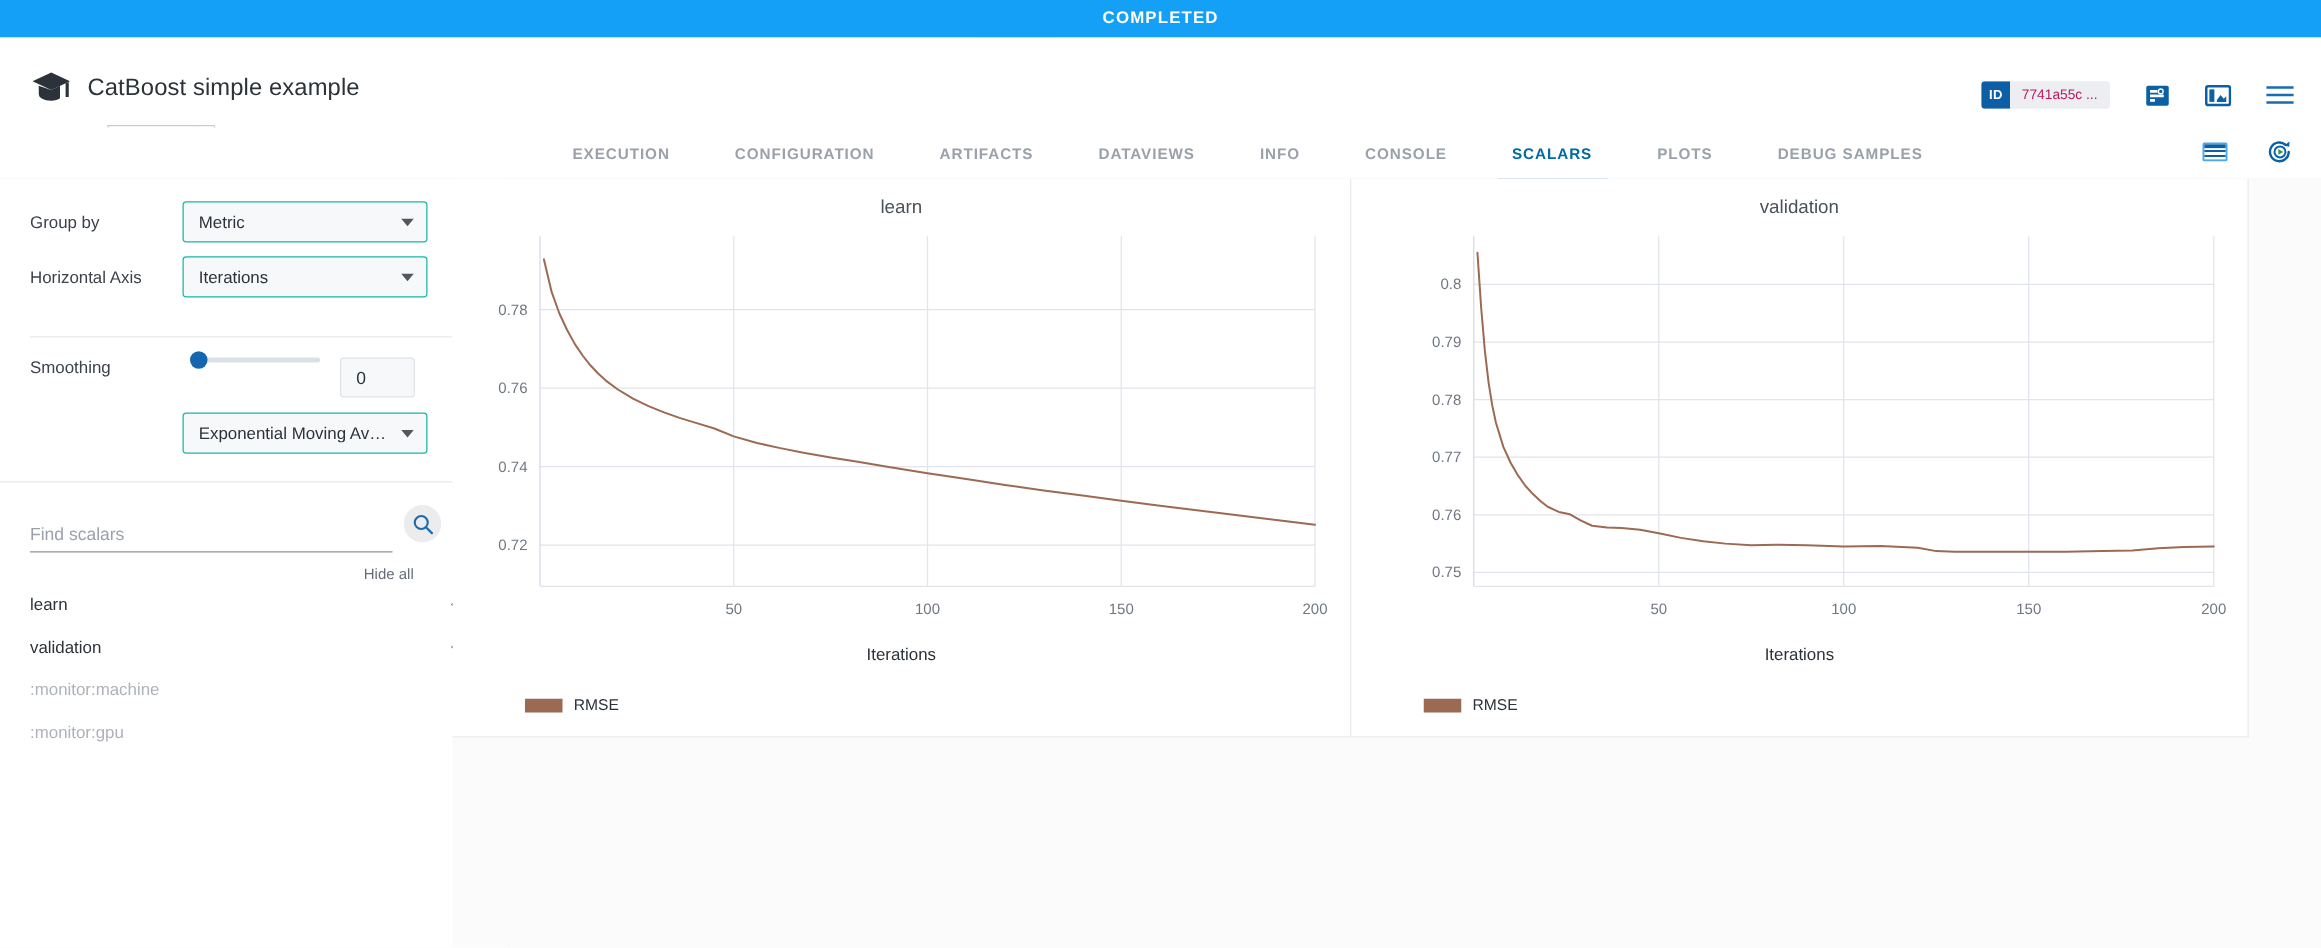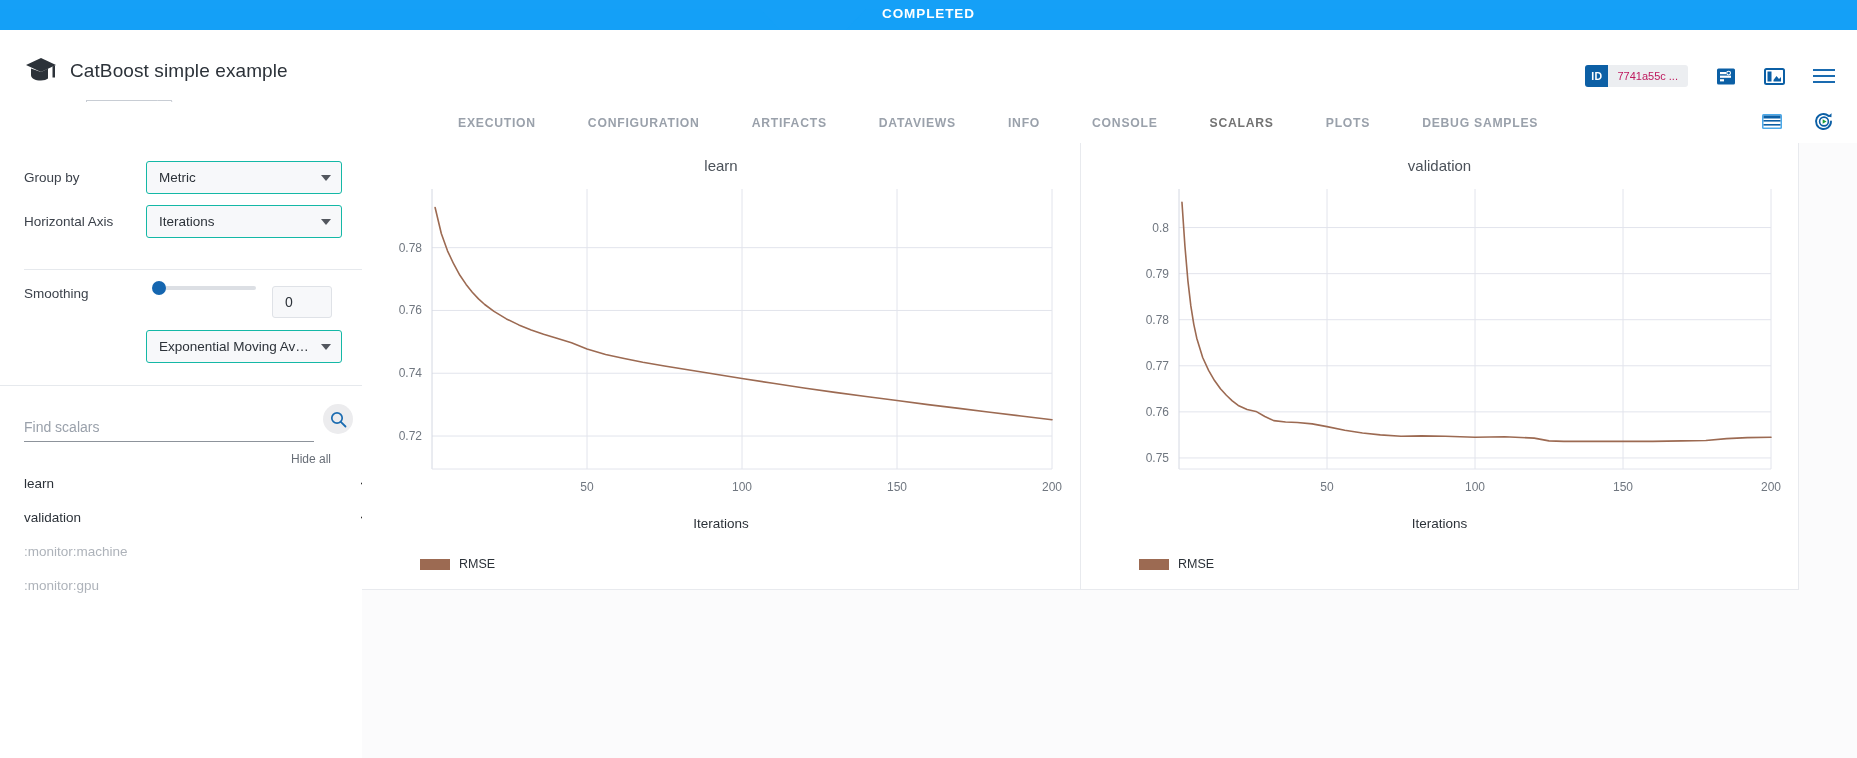--- a/index.html
+++ b/index.html
@@ -70,21 +70,21 @@
   .tabbar {
     position: absolute; top: 102px; left: 0; width: 1857px; height: 42px;
     background: #fff; border-bottom: 1px solid #e3e6ea;
   }
   .tabs { position: absolute; left: 432px; top: 0; display: flex; height: 42px; align-items: center; gap: 0; }
   .tab {
     font-size: 12.2px; letter-spacing: .75px; color: #9aa1ab; font-weight: 600;
     padding: 0 26px; height: 42px; line-height: 42px; cursor: pointer;
     position: relative; white-space: nowrap;
   }
-  .tab.active { color: #737373; }
+  .tab.active { color: #0369a1; }
   .tab.active::after {
     content: ""; position: absolute; left: 14px; right: 14px; bottom: -1px;
     height: 2.5px; background: #0b5fa5;
   }
   .tabbar-right { position: absolute; right: 22px; top: 9px; display: flex; gap: 30px; }
 
   
   .sidebar {
     position: absolute; top: 143px; left: 0; width: 404px; height: 615px;
     background: #fff; border-right: 1px solid #e6e9ed;

